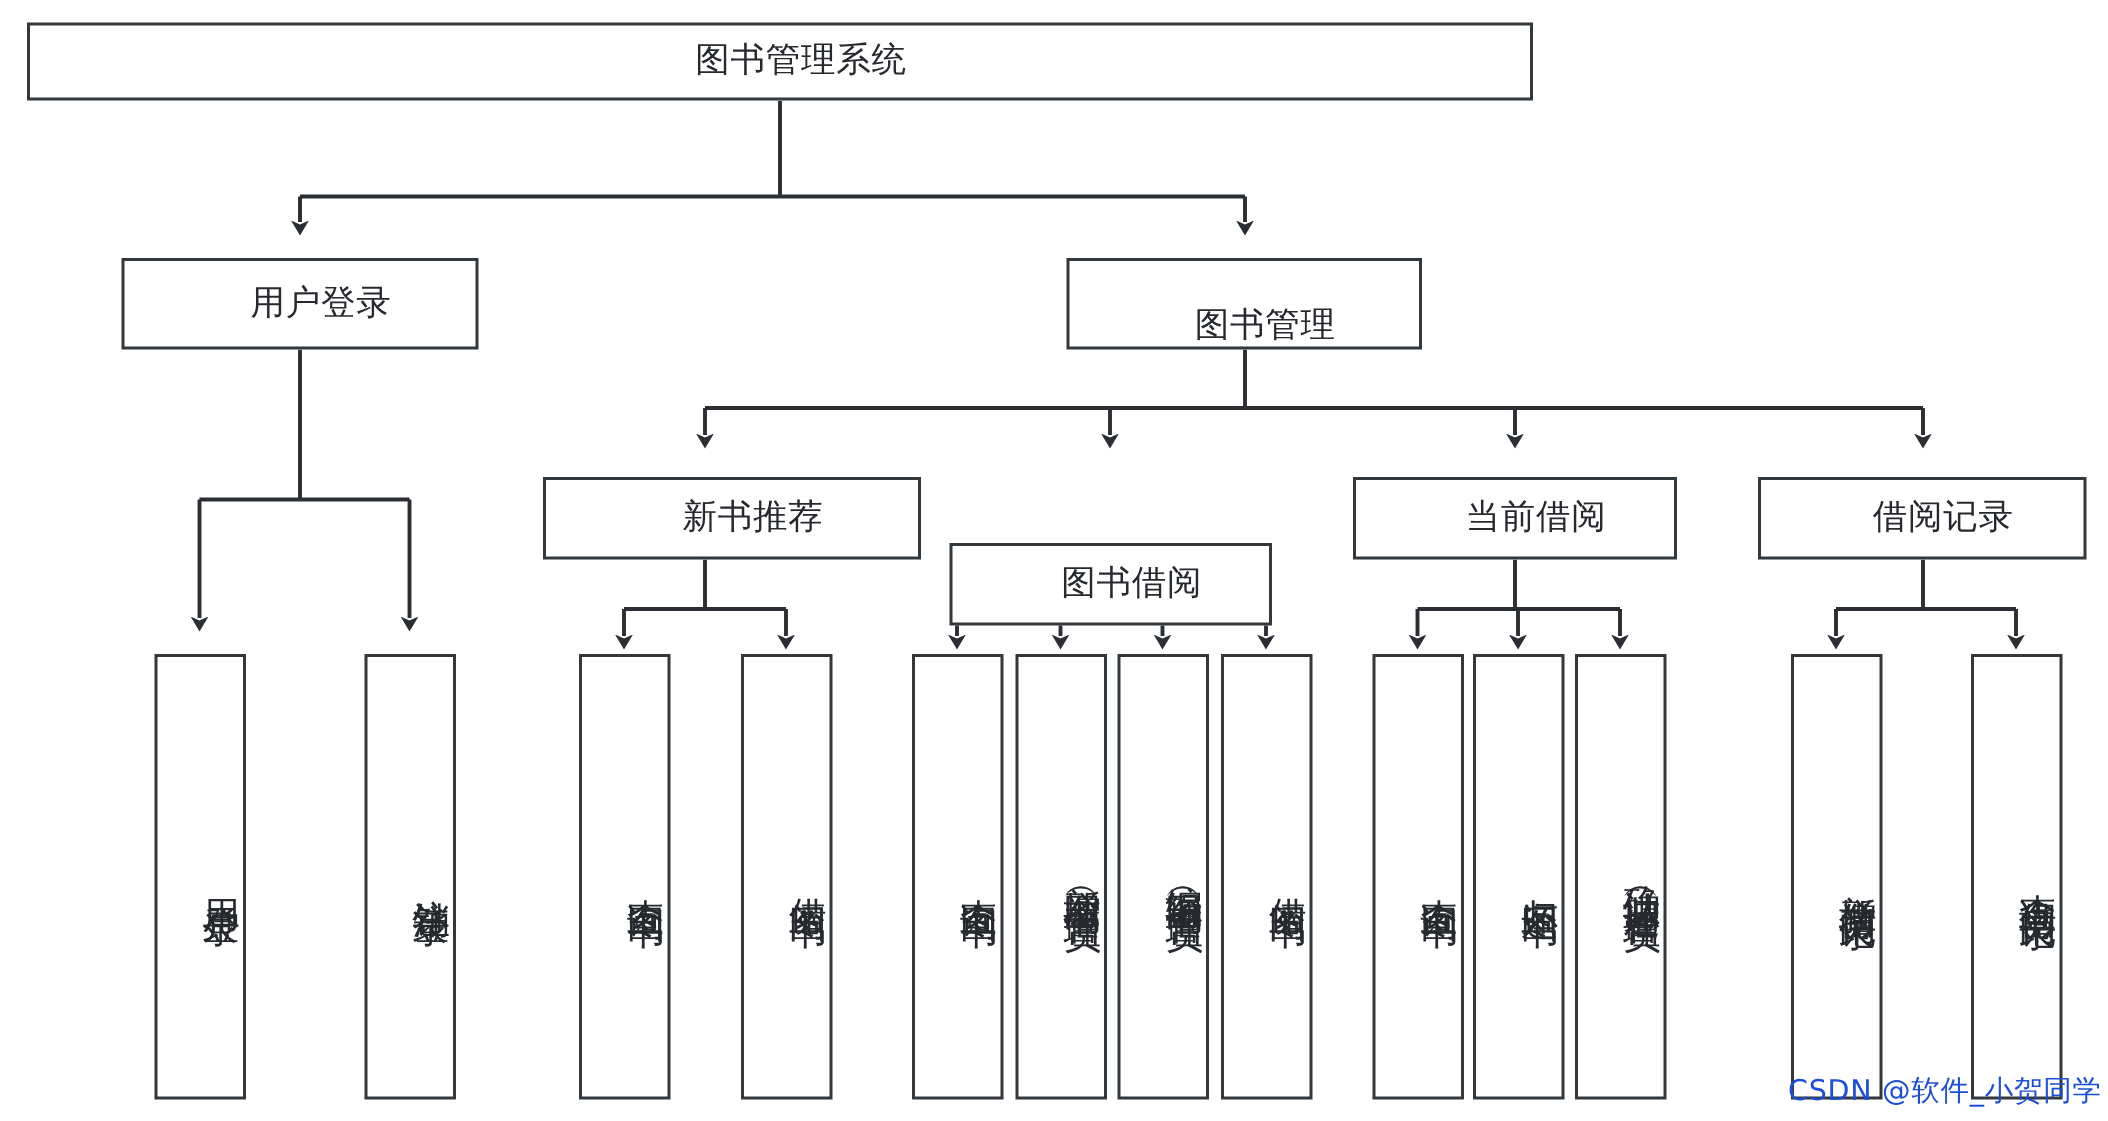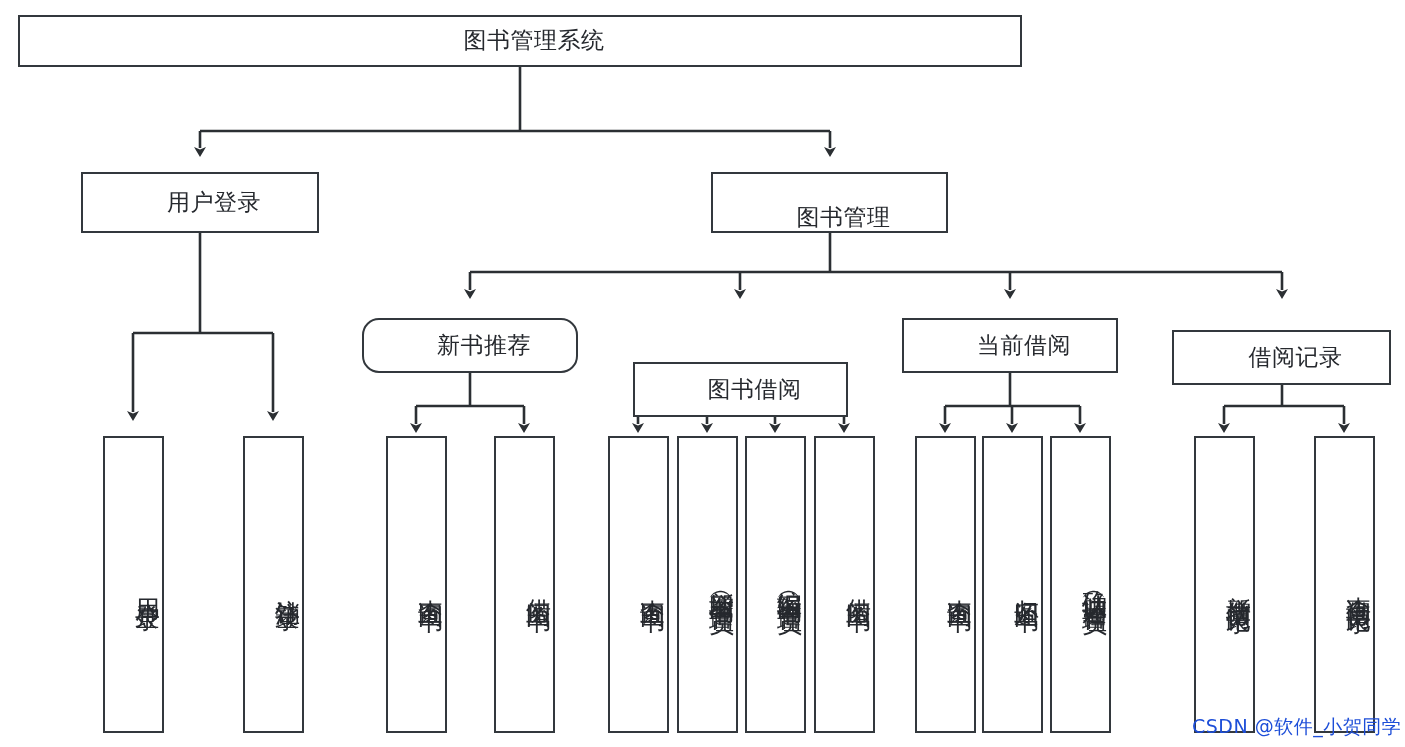--- a/index.html
+++ b/index.html
@@ -126,30 +126,30 @@
     <span class="node-label">图书管理系统</span>
   </div>
 
   <div class="node horizontal" style="left:81px; top:172px; width:238px; height:61px;">
     <span class="node-label">用户登录</span>
   </div>
   <div class="node horizontal" style="left:711px; top:172px; width:237px; height:61px;align-items:flex-end;">
     <span class="node-label">图书管理</span>
   </div>
 
-  <div class="node horizontal" style="left:362px; top:318px; width:216px; height:55px;border-radius:17px;">
+  <div class="node horizontal" style="left:362px; top:318px; width:252px; height:55px;">
     <span class="node-label">新书推荐</span>
   </div>
   <div class="node horizontal" style="left:633px; top:318px; width:215px; height:55px;margin-top:44px;">
     <span class="node-label">图书借阅</span>
   </div>
   <div class="node horizontal" style="left:902px; top:318px; width:216px; height:55px;">
     <span class="node-label">当前借阅</span>
   </div>
-  <div class="node horizontal" style="left:1172px; top:318px; width:219px; height:55px;margin-top:12px;">
+  <div class="node horizontal" style="left:1172px; top:318px; width:219px; height:55px;">
     <span class="node-label">借阅记录</span>
   </div>
 
   <div class="node vertical" style="left:103px; top:436px; width:61px; height:297px;">
     <span class="node-label">用户登录</span>
   </div>
   <div class="node vertical" style="left:243px; top:436px; width:61px; height:297px;">
     <span class="node-label">注销登录</span>
   </div>
 

